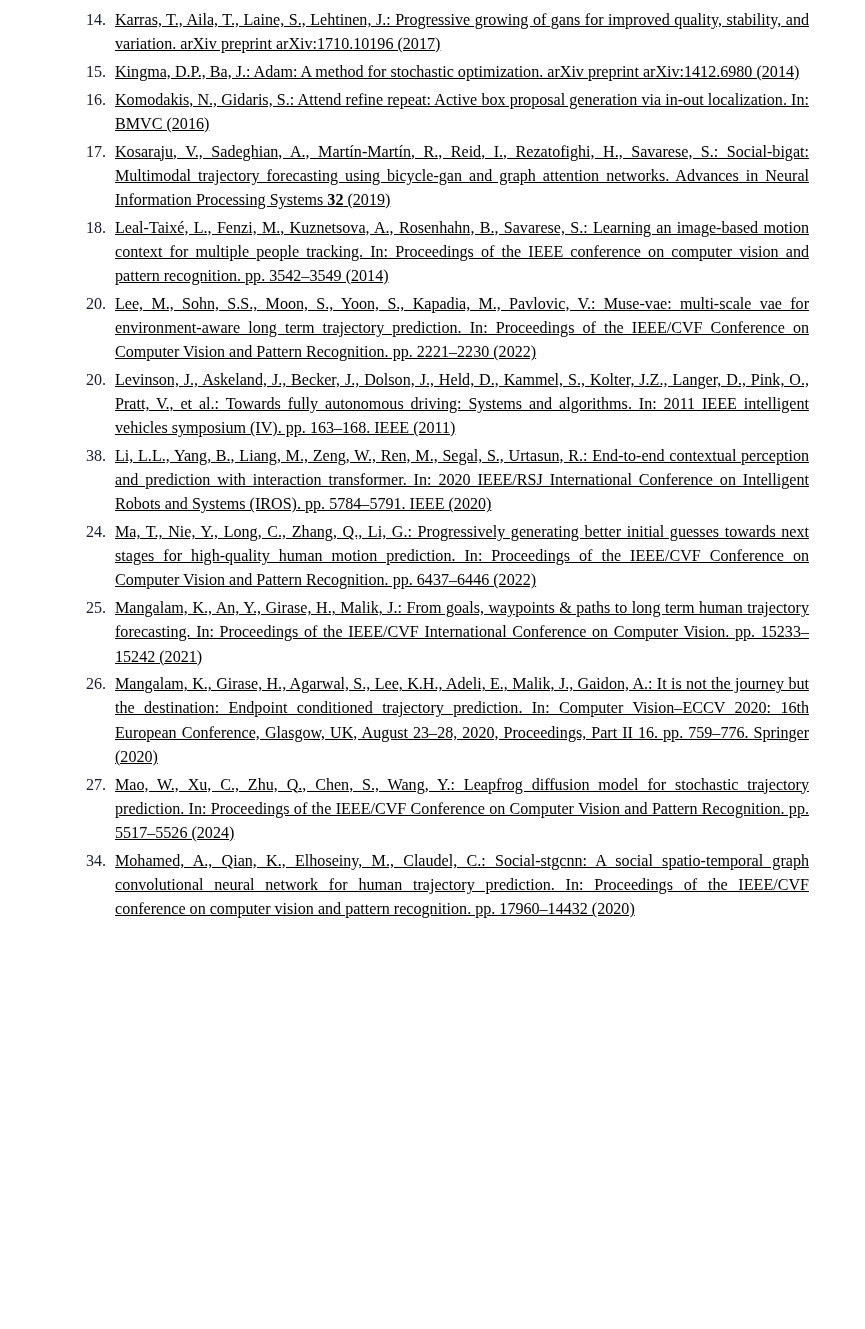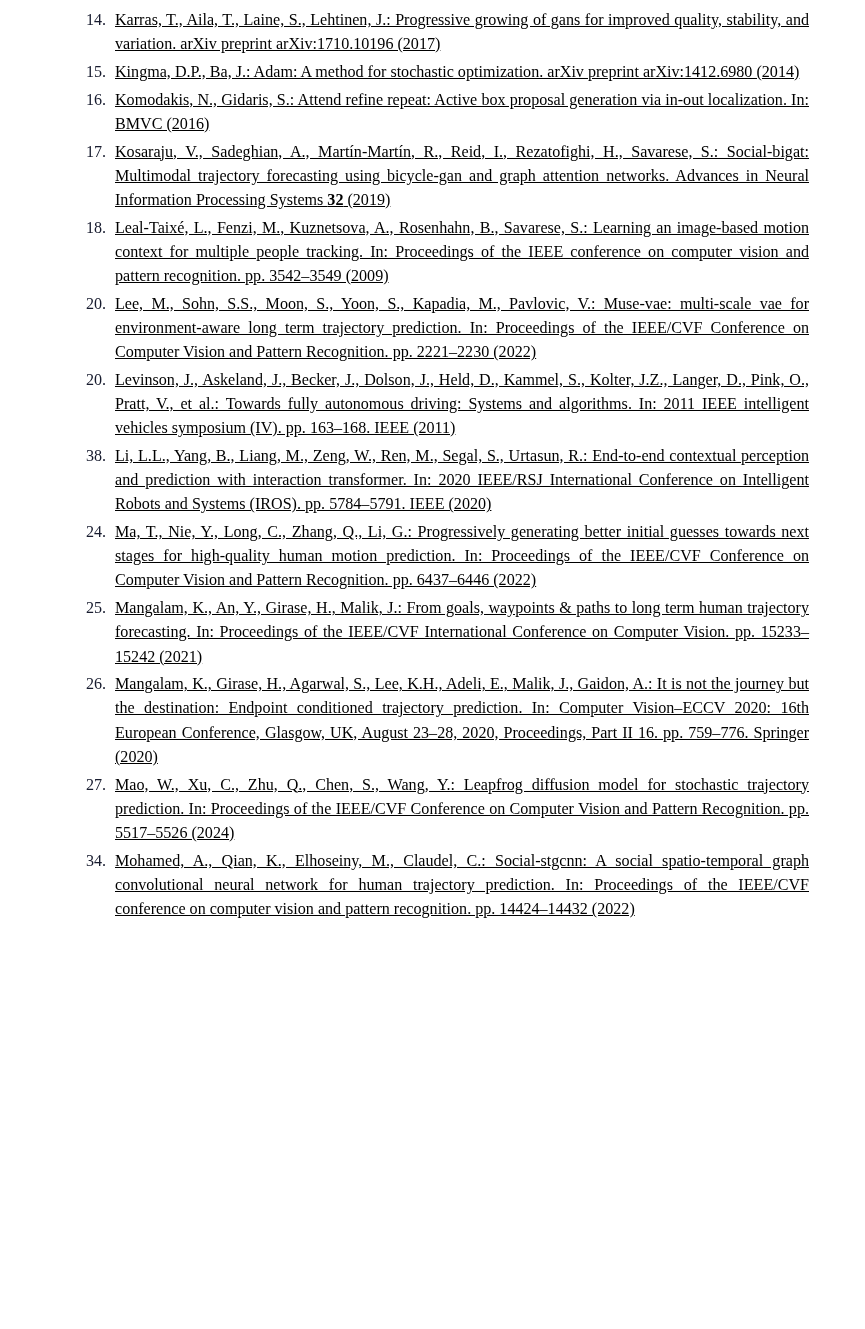--- a/index.html
+++ b/index.html
@@ -72,21 +72,21 @@
       <li class="ref-item">
         <span class="ref-num">16.</span>
         <span class="ref-text">Komodakis, N., Gidaris, S.: Attend refine repeat: Active box proposal generation via in-out localization. In: BMVC (2016)</span>
       </li>
       <li class="ref-item">
         <span class="ref-num">17.</span>
         <span class="ref-text">Kosaraju, V., Sadeghian, A., Martín-Martín, R., Reid, I., Rezatofighi, H., Savarese, S.: Social-bigat: Multimodal trajectory forecasting using bicycle-gan and graph attention networks. Advances in Neural Information Processing Systems <b>32</b> (2019)</span>
       </li>
       <li class="ref-item">
         <span class="ref-num">18.</span>
-        <span class="ref-text">Leal-Taixé, L., Fenzi, M., Kuznetsova, A., Rosenhahn, B., Savarese, S.: Learning an image-based motion context for multiple people tracking. In: Proceedings of the IEEE conference on computer vision and pattern recognition. pp. 3542–3549 (2009)</span>
+        <span class="ref-text">Leal-Taixé, L., Fenzi, M., Kuznetsova, A., Rosenhahn, B., Savarese, S.: Learning an image-based motion context for multiple people tracking. In: Proceedings of the IEEE conference on computer vision and pattern recognition. pp. 3542–3549 (2014)</span>
       </li>
       <li class="ref-item">
         <span class="ref-num">20.</span>
         <span class="ref-text">Lee, M., Sohn, S.S., Moon, S., Yoon, S., Kapadia, M., Pavlovic, V.: Muse-vae: multi-scale vae for environment-aware long term trajectory prediction. In: Proceedings of the IEEE/CVF Conference on Computer Vision and Pattern Recognition. pp. 2221–2230 (2022)</span>
       </li>
       <li class="ref-item">
         <span class="ref-num">20.</span>
         <span class="ref-text">Levinson, J., Askeland, J., Becker, J., Dolson, J., Held, D., Kammel, S., Kolter, J.Z., Langer, D., Pink, O., Pratt, V., et al.: Towards fully autonomous driving: Systems and algorithms. In: 2011 IEEE intelligent vehicles symposium (IV). pp. 163–168. IEEE (2011)</span>
       </li>
       <li class="ref-item">
@@ -104,16 +104,16 @@
       <li class="ref-item">
         <span class="ref-num">26.</span>
         <span class="ref-text">Mangalam, K., Girase, H., Agarwal, S., Lee, K.H., Adeli, E., Malik, J., Gaidon, A.: It is not the journey but the destination: Endpoint conditioned trajectory prediction. In: Computer Vision–ECCV 2020: 16th European Conference, Glasgow, UK, August 23–28, 2020, Proceedings, Part II 16. pp. 759–776. Springer (2020)</span>
       </li>
       <li class="ref-item">
         <span class="ref-num">27.</span>
         <span class="ref-text">Mao, W., Xu, C., Zhu, Q., Chen, S., Wang, Y.: Leapfrog diffusion model for stochastic trajectory prediction. In: Proceedings of the IEEE/CVF Conference on Computer Vision and Pattern Recognition. pp. 5517–5526 (2024)</span>
       </li>
       <li class="ref-item">
         <span class="ref-num">34.</span>
-        <span class="ref-text">Mohamed, A., Qian, K., Elhoseiny, M., Claudel, C.: Social-stgcnn: A social spatio-temporal graph convolutional neural network for human trajectory prediction. In: Proceedings of the IEEE/CVF conference on computer vision and pattern recognition. pp. 14424–14432 (2022)</span>
+        <span class="ref-text">Mohamed, A., Qian, K., Elhoseiny, M., Claudel, C.: Social-stgcnn: A social spatio-temporal graph convolutional neural network for human trajectory prediction. In: Proceedings of the IEEE/CVF conference on computer vision and pattern recognition. pp. 17960–14432 (2020)</span>
       </li>
     </ol>
 </div>
 
 </body></html>

